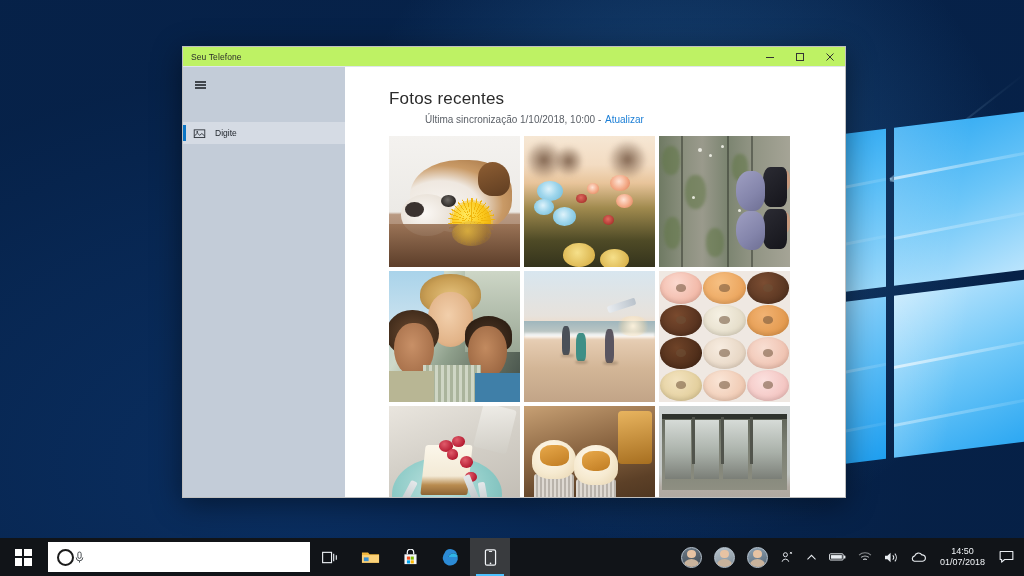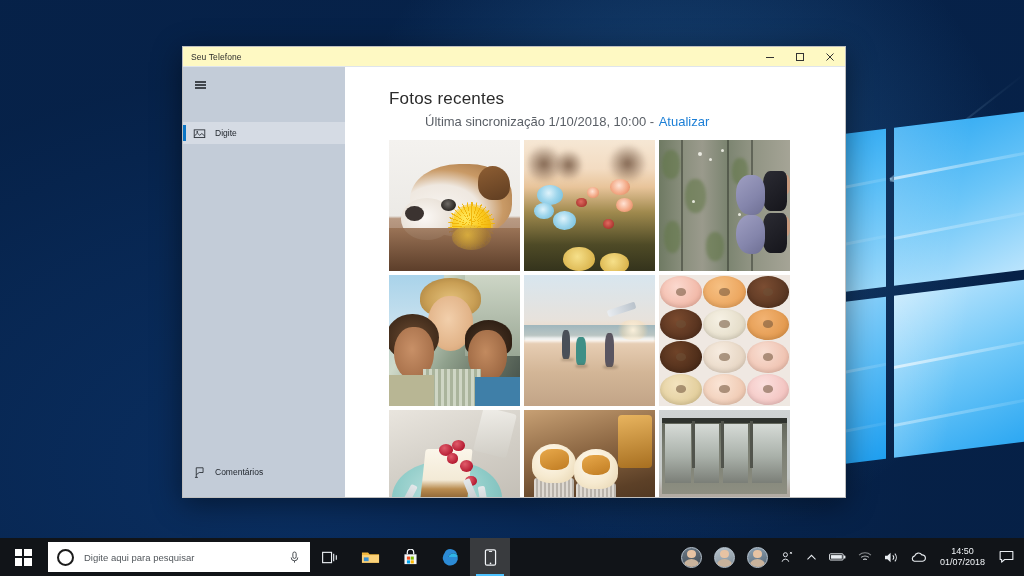--- a/index.html
+++ b/index.html
@@ -66,21 +66,21 @@
     left: 182px; top: 46px;
     width: 664px; height: 452px;
     background: #ffffff;
     box-shadow: 0 6px 28px rgba(0,0,0,0.45);
     display: flex;
     flex-direction: column;
     border: 1px solid rgba(0,0,0,0.25);
   }
   #titlebar {
     height: 20px;
-    background: #fef9c3;
+    background: #bef264;
     border-bottom: 1px solid #dfe5ec;
     display: flex;
     align-items: center;
     flex: 0 0 auto;
   }
   #titlebar-title {
     font-size: 8.5px;
     color: #2b2b2b;
     padding-left: 8px;
     letter-spacing: 0.1px;
@@ -169,21 +169,21 @@
     min-width: 0;
   }
   #page-title {
     font-size: 17px;
     font-weight: 300;
     color: #2b2b2b;
     letter-spacing: 0.2px;
   }
   #sync-line {
     margin-top: 5px;
-    font-size: 13px;
+    font-size: 10px;
     color: #5a5f66;
     white-space: nowrap;
     padding-left: 36px;
   }
   #sync-refresh { color: #1c7fd6; margin-left: 1px; }
 
   #photo-grid {
     margin-top: 11px;
     display: grid;
     grid-template-columns: repeat(3, 131px);
@@ -638,30 +638,20 @@
                 <rect x="1.5" y="3.5" width="13" height="9.5" fill="none" stroke="currentColor" stroke-width="1.1"></rect>
                 <path d="M1.5 11.2 L5.4 7.6 L8.3 10.2 L10.9 8 L14.5 11.2" fill="none" stroke="currentColor" stroke-width="1.1"></path>
                 <circle cx="5.2" cy="6.1" r="1.05" fill="currentColor"></circle>
               </svg>
             </span>
             <span class="nav-label">Digite</span>
           </div>
         </div>
 
         <div id="nav-bottom">
-          <div class="nav-item">
-            <span class="nav-icon">
-              <svg width="13" height="13" viewBox="0 0 16 16">
-                <path d="M4 2.2 H12.4 V8 H7.6 L4 10.8 Z" fill="none" stroke="currentColor" stroke-width="1.1" stroke-linejoin="round"></path>
-                <path d="M4 10.8 V14" stroke="currentColor" stroke-width="1.1"></path>
-                <path d="M2.4 14 H6" stroke="currentColor" stroke-width="1.1"></path>
-              </svg>
-            </span>
-            <span class="nav-label">Comentários</span>
-          </div>
         </div>
       </div>
 
       <div id="content">
         <div id="page-title">Fotos recentes</div>
         <div id="sync-line">
           <span>Última sincronização 1/10/2018, 10:00 - </span><span id="sync-refresh">Atualizar</span>
         </div>
 
         <div id="photo-grid">
@@ -825,21 +815,20 @@
       <span class="winflag">
         <i></i>
           <i></i>
           <i></i>
           <i></i>
       </span>
     </div>
 
     <div id="search-box">
       <div id="cortana-ring"></div>
-      <div id="search-text">Digite aqui para pesquisar</div>
       <div id="mic-icon">
         <svg width="11" height="13" viewBox="0 0 12 14">
           <rect x="4.2" y="1" width="3.6" height="7" rx="1.8" fill="none" stroke="currentColor" stroke-width="1"></rect>
           <path d="M2.4 7 A3.6 3.6 0 0 0 9.6 7" fill="none" stroke="currentColor" stroke-width="1"></path>
           <path d="M6 10.6 V12.6" stroke="currentColor" stroke-width="1"></path>
         </svg>
       </div>
     </div>
 
     <div class="tb-btn">

